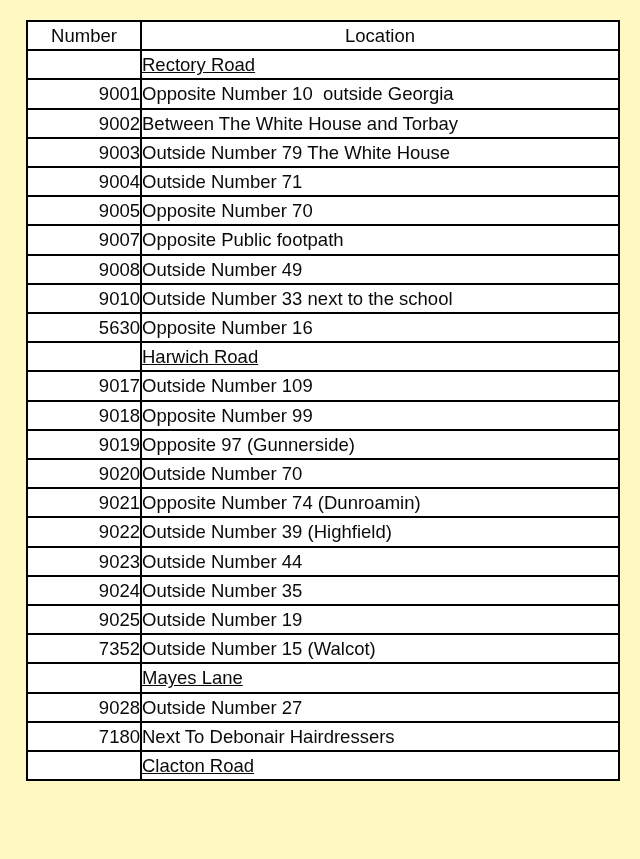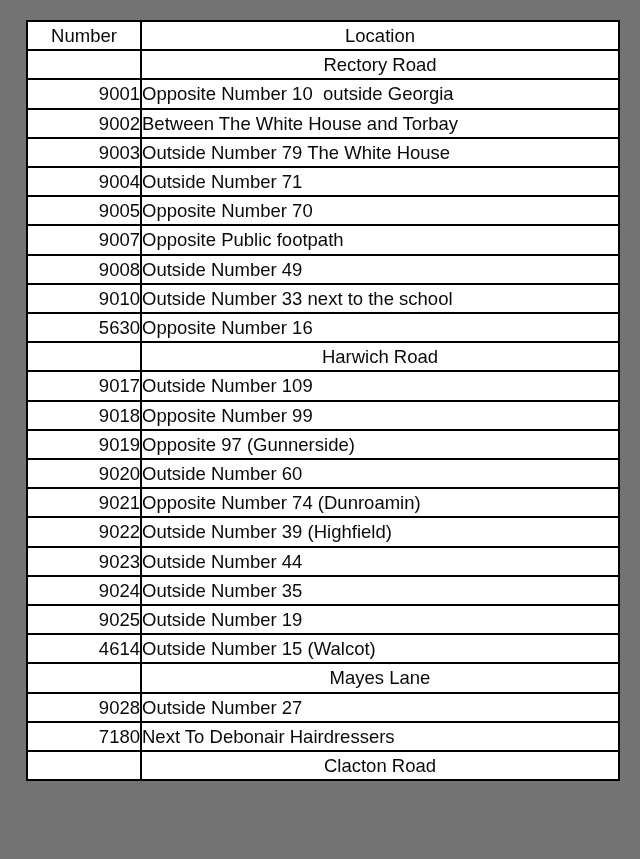--- a/index.html
+++ b/index.html
@@ -12,21 +12,21 @@
     height: 859px;
     font-family: "Liberation Sans", sans-serif;
     color: #000000;
     overflow: hidden;
   }
 
   #page {
     position: relative;
     width: 640px;
     height: 859px;
-    background: #737373;
+    background: #fef9c3;
   }
 
   
   #bus-stop-table {
     position: absolute;
     left: 26px;
     top: 20px;
     width: 592px;
     border-collapse: collapse;
     table-layout: fixed;
@@ -66,24 +66,24 @@
     text-align: left;
     padding-left: 7px;
     margin-top: 31px;
   }
 
   
   tr.section-row td.cell-number {
     text-align: center;
   }
   tr.section-row td.cell-section {
-    text-align: center;
     font-weight: bold;
     font-size: 19px;
     padding-left: 0;
+    text-decoration: underline;
   }
 </style>
 </head>
 <body>
 
 <div id="page">
 
   <table id="bus-stop-table">
     <colgroup>
       <col class="col-number">
@@ -148,21 +148,21 @@
         <tr class="data-row">
           <td class="cell-number">9018</td>
           <td class="cell-location">Opposite Number 99</td>
         </tr>
         <tr class="data-row">
           <td class="cell-number">9019</td>
           <td class="cell-location">Opposite 97 (Gunnerside)</td>
         </tr>
         <tr class="data-row">
           <td class="cell-number">9020</td>
-          <td class="cell-location">Outside Number 60</td>
+          <td class="cell-location">Outside Number 70</td>
         </tr>
         <tr class="data-row">
           <td class="cell-number">9021</td>
           <td class="cell-location">Opposite Number 74 (Dunroamin)</td>
         </tr>
         <tr class="data-row">
           <td class="cell-number">9022</td>
           <td class="cell-location">Outside Number 39 (Highfield)</td>
         </tr>
         <tr class="data-row">
@@ -171,21 +171,21 @@
         </tr>
         <tr class="data-row">
           <td class="cell-number">9024</td>
           <td class="cell-location">Outside Number 35</td>
         </tr>
         <tr class="data-row">
           <td class="cell-number">9025</td>
           <td class="cell-location">Outside Number 19</td>
         </tr>
         <tr class="data-row">
-          <td class="cell-number">4614</td>
+          <td class="cell-number">7352</td>
           <td class="cell-location">Outside Number 15 (Walcot)</td>
         </tr>
         <tr class="section-row">
           <td class="cell-number"></td>
           <td class="cell-section">Mayes Lane</td>
         </tr>
         <tr class="data-row">
           <td class="cell-number">9028</td>
           <td class="cell-location">Outside Number 27</td>
         </tr>

